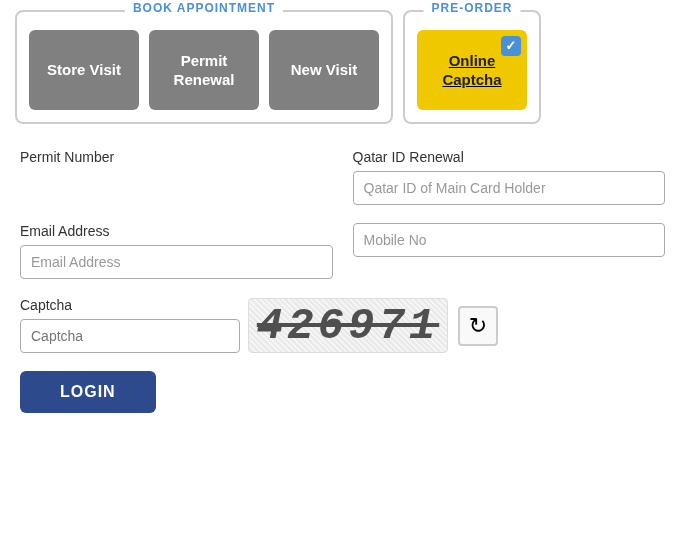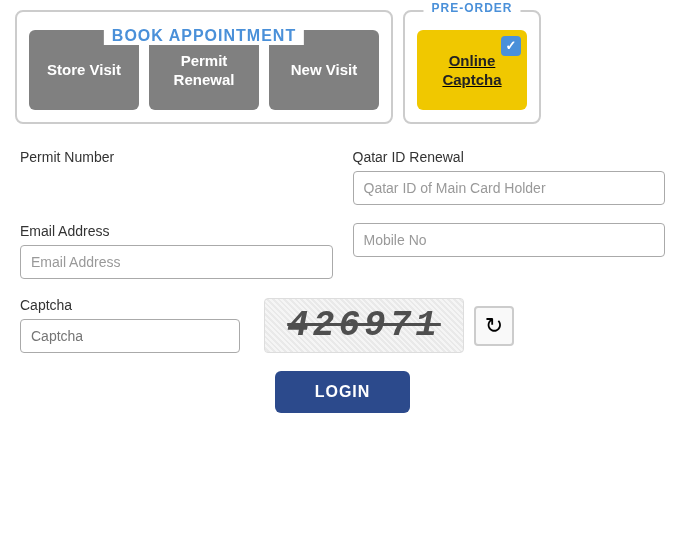--- a/index.html
+++ b/index.html
@@ -28,26 +28,25 @@
       flex: 0 0 auto;
     }
 
     .book-appointment-group .group-label {
       position: absolute;
       top: -11px;
       left: 50%;
       transform: translateX(-50%);
       background: #fff;
       padding: 0 8px;
-      font-size: 16px;
+      font-size: 12px;
       font-weight: bold;
       color: #4a90d9;
       letter-spacing: 1px;
       white-space: nowrap;
-      margin-top: 26px;
     }
 
     .pre-order-group {
       border: 2px solid #ccc;
       border-radius: 8px;
       position: relative;
       display: flex;
       padding: 18px 12px 5px 12px;
       margin-left: 10px;
       flex: 0 0 auto;
@@ -138,21 +137,21 @@
       width: 100%;
     }
 
     .form-group input::placeholder {
       color: #999;
     }
 
     .captcha-row {
       display: flex;
       align-items: flex-end;
-      gap: 24px;
+      gap: 8px;
       margin-bottom: 18px;
     }
 
     .captcha-group {
       flex: 0 0 220px;
       display: flex;
       flex-direction: column;
       gap: 6px;
     }
 
@@ -185,21 +184,21 @@
       width: 200px;
       height: 55px;
       display: flex;
       align-items: center;
       justify-content: center;
       overflow: hidden;
       position: relative;
     }
 
     .captcha-text {
-      font-size: 36px;
+      font-size: 44px;
       font-weight: bold;
       font-style: italic;
       color: #333;
       font-family: 'Courier New', monospace;
       letter-spacing: 4px;
       text-decoration: line-through;
       position: relative;
       z-index: 2;
       opacity: 0.85;
       text-align: right;
@@ -225,21 +224,21 @@
       display: flex;
       align-items: center;
       justify-content: center;
       font-size: 22px;
       background: #f9f9f9;
       cursor: pointer;
     }
 
     .login-row {
       display: flex;
-      justify-content: center;
+      justify-content: flex-start;
       padding: 0 0 10px 0;
     }
 
     .login-btn {
       background: #2c4a8c;
       color: #fff;
       border: none;
       border-radius: 6px;
       padding: 12px 40px;
       font-size: 16px;

